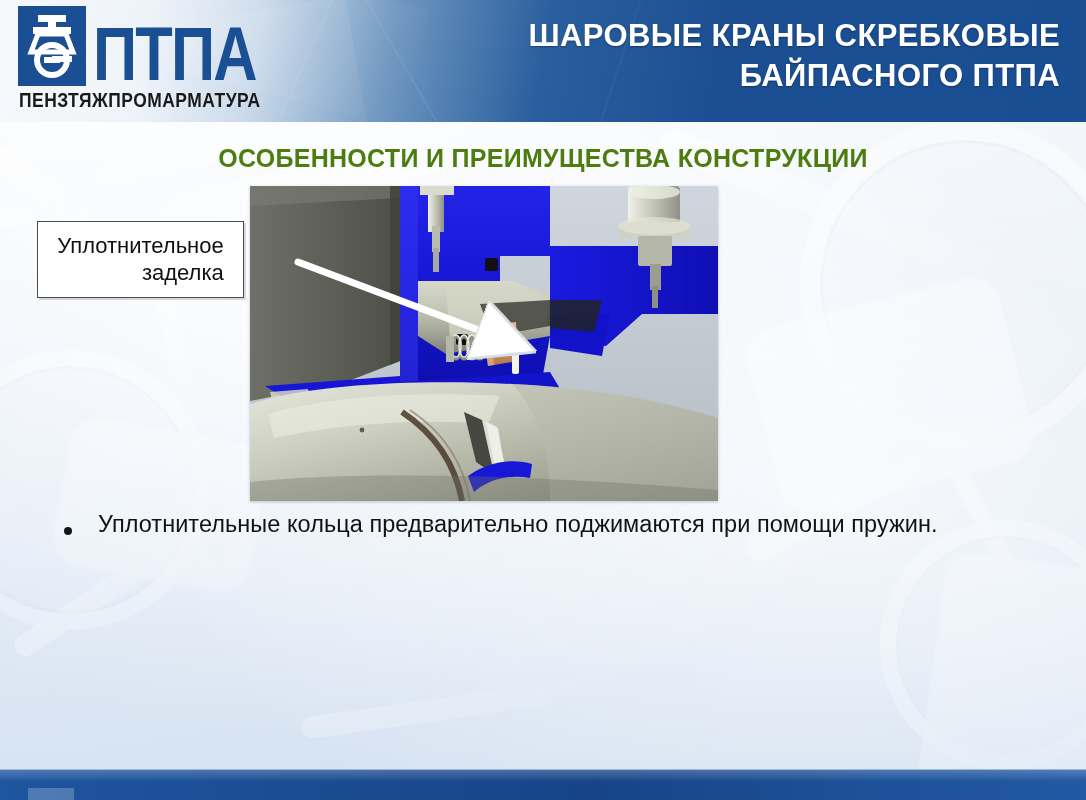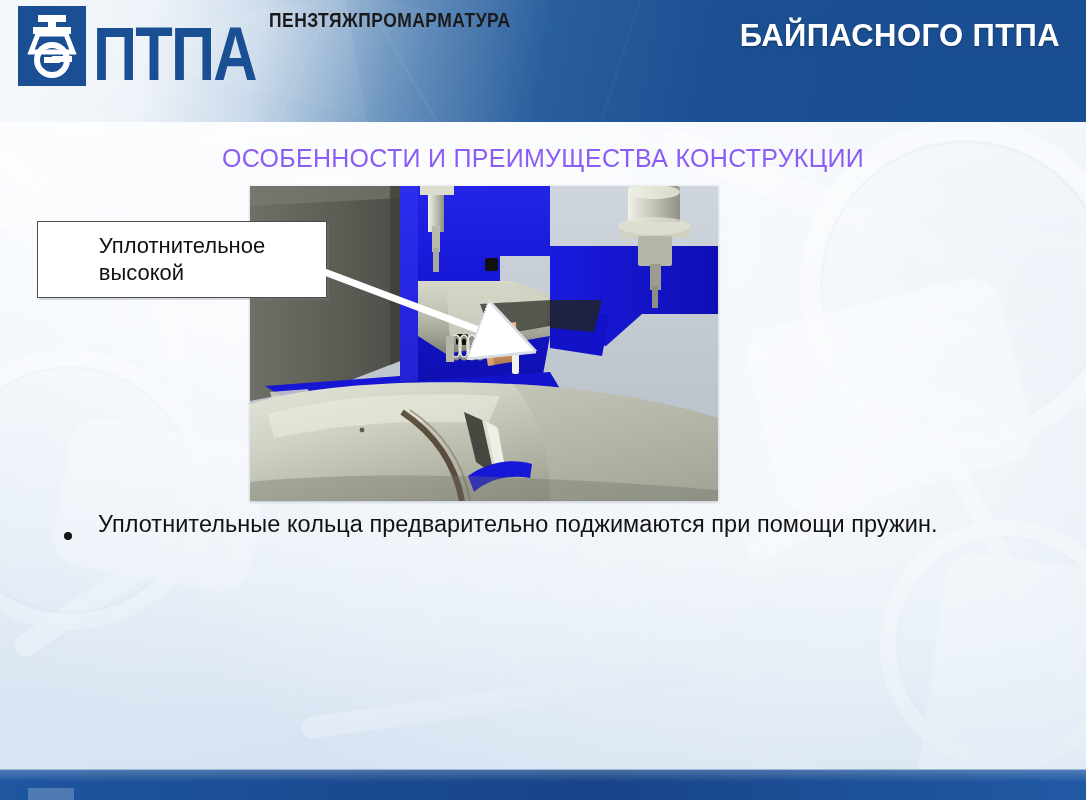--- a/index.html
+++ b/index.html
@@ -74,21 +74,21 @@
   .hf1 { width:2px; height:260px; left:300px; top:-60px; transform:rotate(24deg); background:rgba(255,255,255,.22)!important; }
   .hf2 { width:2px; height:260px; left:400px; top:-70px; transform:rotate(-30deg); background:rgba(255,255,255,.18)!important; }
   .hf3 { width:2px; height:300px; left:620px; top:-90px; transform:rotate(18deg); background:rgba(255,255,255,.10)!important; }
   .hf4 { width:240px; height:120px; left:180px; top:-20px; transform:rotate(14deg);
          background:linear-gradient(120deg,rgba(255,255,255,.30),rgba(255,255,255,0))!important; }
   .hf5 { width:300px; height:150px; left:60px; top:20px; transform:rotate(-10deg);
          background:linear-gradient(200deg,rgba(255,255,255,.25),rgba(255,255,255,0))!important; }
 
   .logo {
     position:absolute; left:18px; top:6px;
-    display:flex; align-items:flex-start;
+    display:flex; flex-direction:column; align-items:flex-start;
   }
   .logo-row { display:flex; align-items:center; gap:7px; }
   .logo-mark {
     width:68px; height:80px; background:#1b4f94;
     position:relative; flex:0 0 auto;
   }
   .logo-mark svg { position:absolute; left:0; top:0; }
   .logo-letters {
     font-family:"Liberation Sans","DejaVu Sans",sans-serif;
     font-weight:bold; font-size:66px; line-height:.9;
@@ -108,32 +108,32 @@
     text-align:right; color:#ffffff;
     font-weight:bold; font-size:31px; line-height:1.28;
     letter-spacing:.4px;
     text-shadow:0 1px 2px rgba(0,0,0,.35);
   }
   .header-title div { white-space:nowrap; }
 
   
   .subtitle {
     position:absolute; left:0; top:144px; width:1086px; text-align:center;
-    font-weight:normal; font-size:25px; letter-spacing:.3px;
-    color:#8b5cf6;
+    font-weight:bold; font-size:25px; letter-spacing:.3px;
+    color:#4d7c0f;
     text-shadow:0 1px 1px rgba(255,255,255,.85);
   }
 
   
   .callout {
-    position:absolute; left:37px; top:221px; width:290px; height:77px;
+    position:absolute; left:37px; top:221px; width:207px; height:77px;
     background:#ffffff; border:1.5px solid #4c4c4c;
     box-shadow:2px 2px 0 rgba(120,130,145,.28);
     display:flex; align-items:center; justify-content:center;
-    text-align:left; z-index:6;
+    text-align:right; z-index:6;
   }
   .callout span {
     font-size:22px; color:#111; line-height:1.22; font-weight:normal;
   }
 
   
   .photo {
     position:absolute; left:250px; top:186px; width:468px; height:315px;
     overflow:hidden; z-index:4;
     box-shadow:0 1px 3px rgba(60,75,95,.30);
@@ -141,21 +141,21 @@
   }
   .photo svg { display:block; }
 
   
   .pointer { position:absolute; left:0; top:0; width:1086px; height:800px; z-index:7; pointer-events:none; }
 
   
   .bullets {
     position:absolute; left:64px; top:508px; width:968px; z-index:5;
   }
-  .bullet { display:flex; align-items:flex-end; margin-bottom:17px; }
+  .bullet { display:flex; align-items:center; margin-bottom:17px; }
   .bullet:last-child { margin-bottom:0; }
   .bullet-dot {
     flex:0 0 auto; width:8px; height:8px; border-radius:50%;
     background:#141414; margin:14px 26px 0 0;
   }
   .bullet-text {
     font-size:23.5px; line-height:1.38; color:#121212;
     letter-spacing:.05px;
   }
 
@@ -222,30 +222,31 @@
             <rect x="34" y="50" width="20" height="6" fill="#ffffff"></rect>
             <rect x="26" y="51" width="16" height="6" fill="#ffffff"></rect>
           </svg>
         </div>
         <div class="logo-letters">ПТПА</div>
       </div>
       <div class="logo-sub">ПЕНЗТЯЖПРОМАРМАТУРА</div>
     </div>
 
     <div class="header-title">
+      <div>ШАРОВЫЕ КРАНЫ СКРЕБКОВЫЕ</div>
       <div>БАЙПАСНОГО ПТПА</div>
     </div>
   </div>
 
   <div class="subtitle">ОСОБЕННОСТИ И ПРЕИМУЩЕСТВА КОНСТРУКЦИИ</div>
 
   <div class="callout">
     <span>
       <span>Уплотнительное</span><br>
-      <span>высокой</span>
+      <span>заделка</span>
     </span>
   </div>
 
   <div class="photo">
     <svg width="468" height="315" viewBox="0 0 468 315" aria-hidden="true">
       <defs>
         <linearGradient id="gMetalTop" x1="0" y1="0" x2="1" y2="0">
           <stop offset="0%" stop-color="#6e7068"></stop>
           <stop offset="55%" stop-color="#5d5f57"></stop>
           <stop offset="100%" stop-color="#4c4e47"></stop>

